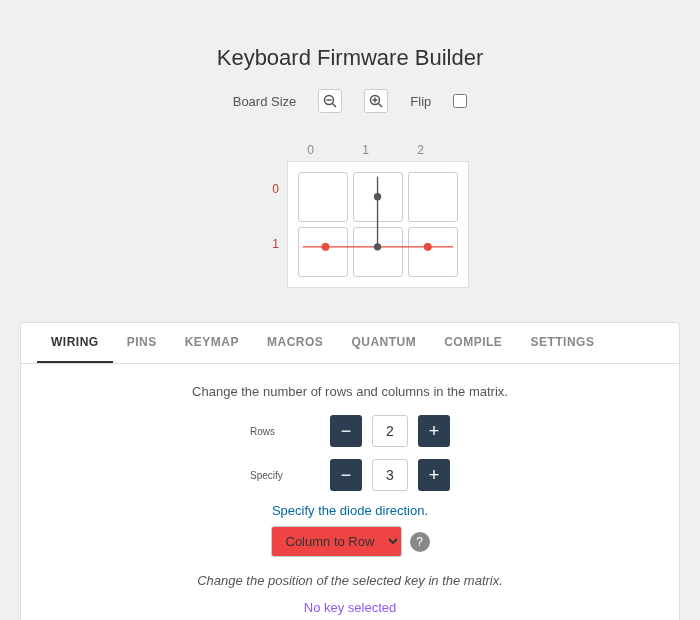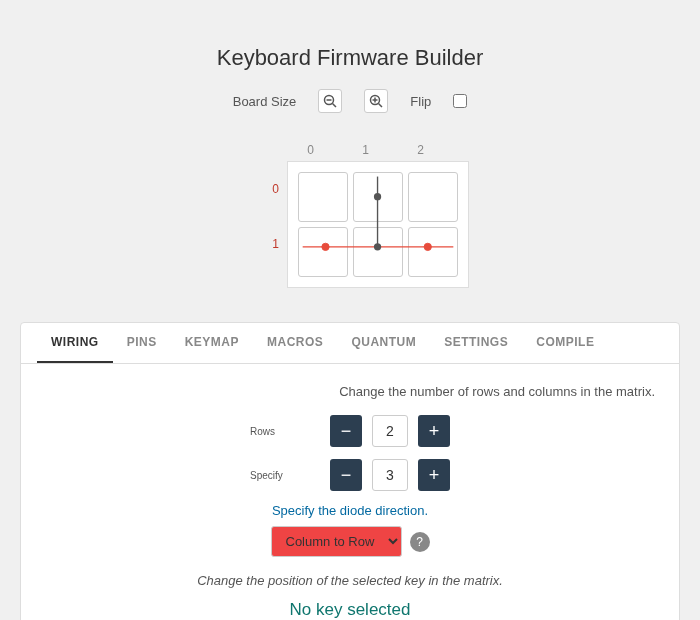--- a/index.html
+++ b/index.html
@@ -150,21 +150,21 @@
       text-transform: uppercase;
     }
     .tab.active {
       color: #333;
       border-bottom: 2px solid #333;
     }
     .tab-content {
       padding: 20px 24px;
     }
     .section-desc {
-      text-align: right;
+      text-align: center;
       font-size: 13px;
       color: #555;
       margin-bottom: 16px;
     }
     .control-row {
       display: flex;
       align-items: center;
       justify-content: center;
       gap: 10px;
       margin-bottom: 12px;
@@ -243,22 +243,22 @@
       text-align: center;
       margin-top: 8px;
     }
     .position-desc {
       font-size: 13px;
       color: #555;
       margin-bottom: 12px;
       font-style: italic;
     }
     .no-key {
-      font-size: 17px;
-      color: #0f766e;
+      font-size: 13px;
+      color: #8b5cf6;
     }
   </style>
 </head>
 <body>
 
 <div class="container">
   <h1 class="page-title">Keyboard Firmware Builder</h1>
 
   <div class="board-controls">
     <span class="board-size-label">Board Size</span>
@@ -320,22 +320,22 @@
     </div>
   </div>
 
   <div class="tabs-card">
     <div class="tabs-header">
       <div class="tab active">WIRING</div>
       <div class="tab">PINS</div>
       <div class="tab">KEYMAP</div>
       <div class="tab">MACROS</div>
       <div class="tab">QUANTUM</div>
+      <div class="tab">COMPILE</div>
       <div class="tab">SETTINGS</div>
-      <div class="tab">COMPILE</div>
     </div>
 
     <div class="tab-content">
 
       <p class="section-desc">Change the number of rows and columns in the matrix.</p>
 
       <div class="control-row">
         <span class="control-label">Rows</span>
         <button class="stepper-btn">−</button>
         <div class="stepper-value">2</div>

